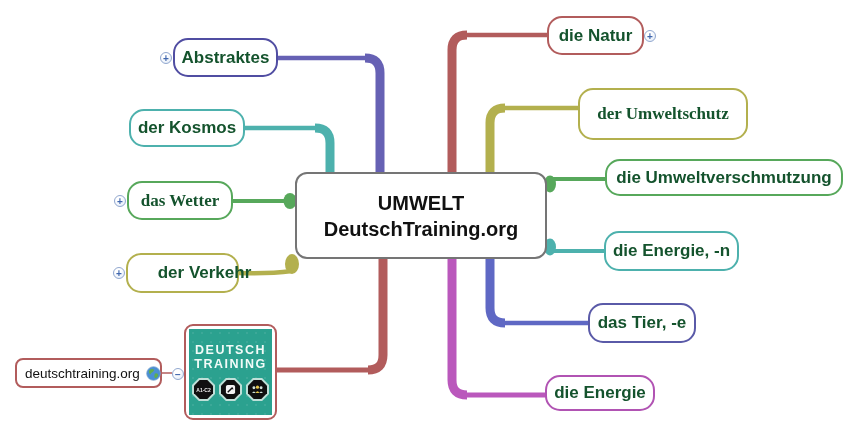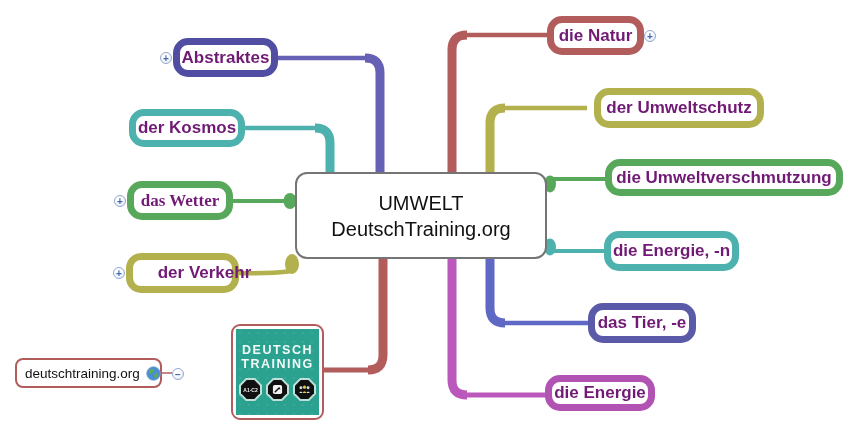--- a/index.html
+++ b/index.html
@@ -3,41 +3,41 @@
 <meta charset="utf-8">
 <style>
   html,body { margin:0; padding:0; background:#fff; }
   .canvas {
     position:relative; width:859px; height:436px; background:#ffffff;
     font-family:"Liberation Sans", sans-serif; overflow:hidden;
   }
   svg.branches { position:absolute; left:0; top:0; z-index:0; }
 
   .topic {
-    position:absolute; z-index:2; background:#ffffff; border:7px solid #3b82f6;
+    position:absolute; z-index:2; background:#ffffff; border:2px solid #3b82f6;
     border-radius:15px; display:flex; align-items:center; justify-content:center;
-    font-weight:bold; font-size:17px; color:#701a75; box-sizing:border-box;
+    font-weight:bold; font-size:17px; color:#14532d; box-sizing:border-box;
     white-space:nowrap;
   }
   #t-abstraktes          { left:173px; top:38px;  width:105px; height:39px; border-color:#504da2; }
   #t-kosmos              { left:129px; top:109px; width:116px; height:38px; border-color:#4db1ad; }
   #t-wetter              { left:127px; top:181px; width:106px; height:39px; border-color:#57a85b;font-family:Liberation Serif, serif; }
   #t-verkehr             { left:126px; top:253px; width:113px; height:40px; border-color:#b3b04e;padding-left:44px; }
   #t-natur               { left:547px; top:16px;  width:97px;  height:39px; border-color:#b25c5c; }
-  #t-umweltschutz        { left:594px; top:88px;  width:170px; height:40px; border-color:#b3b04e; }
+  #t-umweltschutz        { left:578px; top:88px;  width:170px; height:52px; border-color:#b3b04e;font-family:Liberation Serif, serif; }
   #t-umweltverschmutzung { left:605px; top:159px; width:238px; height:37px; border-color:#57a85b; }
   #t-pflanze             { left:604px; top:231px; width:135px; height:40px; border-color:#4db1ad; }
   #t-tier                { left:588px; top:303px; width:108px; height:40px; border-color:#5a5aa8;text-align:right; }
   #t-energie             { left:545px; top:375px; width:110px; height:36px; border-color:#b153b3; }
 
   .central {
     position:absolute; z-index:2; left:295px; top:172px; width:252px; height:87px;
     background:#fff; border:2.5px solid #757575; border-radius:12px;
     display:flex; flex-direction:column; align-items:center; justify-content:center;
-    font-weight:normal; font-size:20px; line-height:26px; color:#111; box-sizing:border-box;
+    font-weight:bold; font-size:20px; line-height:26px; color:#111; box-sizing:border-box;
   }
 
   .expander {
     position:absolute; z-index:3; width:12px; height:12px; box-sizing:border-box;
     border-radius:50%; border:1px solid #92a8cf;
     background:radial-gradient(circle at 35% 30%, #ffffff 30%, #dbe6f6);
     color:#3f66ae; font-size:10px; line-height:9px; font-weight:bold;
     display:flex; align-items:center; justify-content:center;
   }
   #exp-abstraktes { left:160px; top:52px; }
@@ -50,21 +50,20 @@
     position:absolute; z-index:2; left:15px; top:358px; width:147px; height:30px;
     background:#fff; border:2px solid #b25c5c; border-radius:8px; box-sizing:border-box;
     display:flex; align-items:center; justify-content:flex-start; gap:6px;
     padding:0 8px; font-size:13.5px; font-weight:400; color:#111; white-space:nowrap;
   }
 
   .image-node {
     position:absolute; z-index:2; left:184px; top:324px; width:93px; height:96px;
     background:#fff; border:2.5px solid #b25c5c; border-radius:9px; box-sizing:border-box;
     padding:3px;
-    margin-left:47px;
   }
   .image-inner {
     width:100%; height:100%; background-color:#2ba18f;
     background-image:radial-gradient(circle at 4px 4px, rgba(255,255,255,0.08) 0 1.5px, transparent 1.5px);
     background-size:9px 9px;
     display:flex; flex-direction:column; align-items:center; justify-content:center; gap:5px;
   }
   .brand {
     color:#f2fbf8; font-weight:bold; font-size:12.5px; letter-spacing:1.5px;
     line-height:14px; text-align:center;

